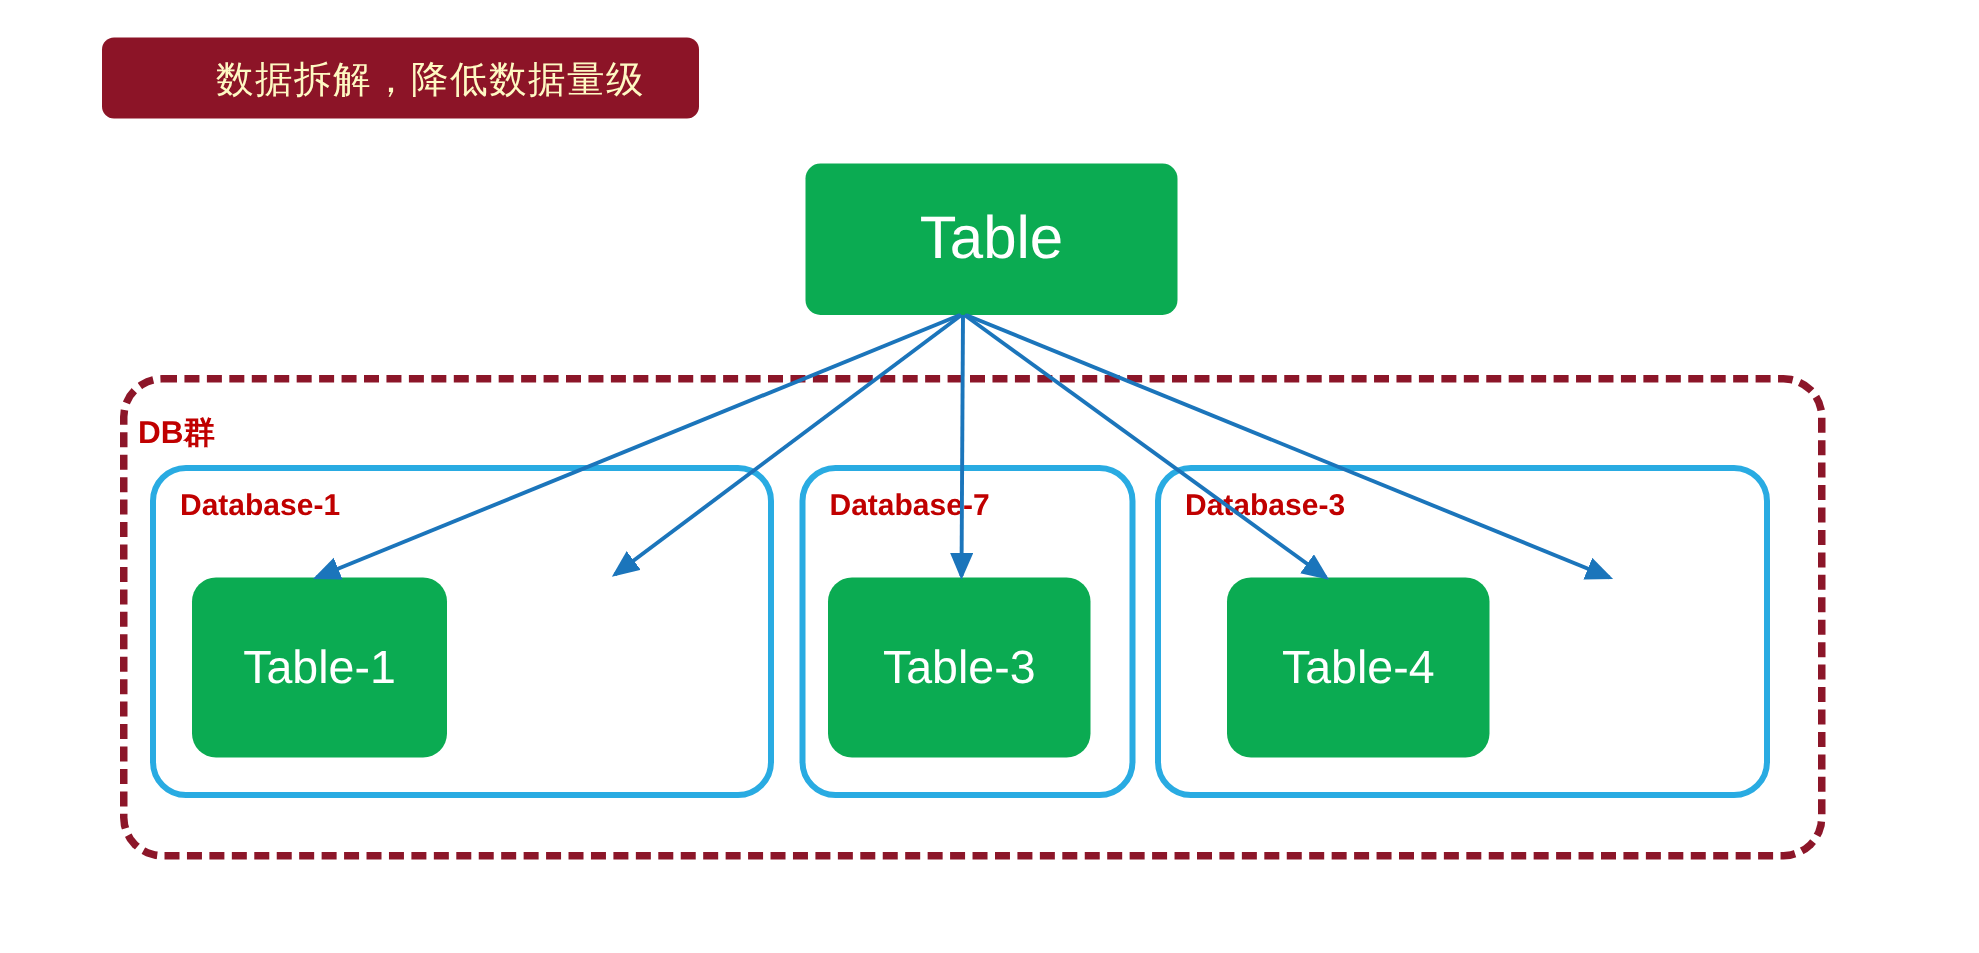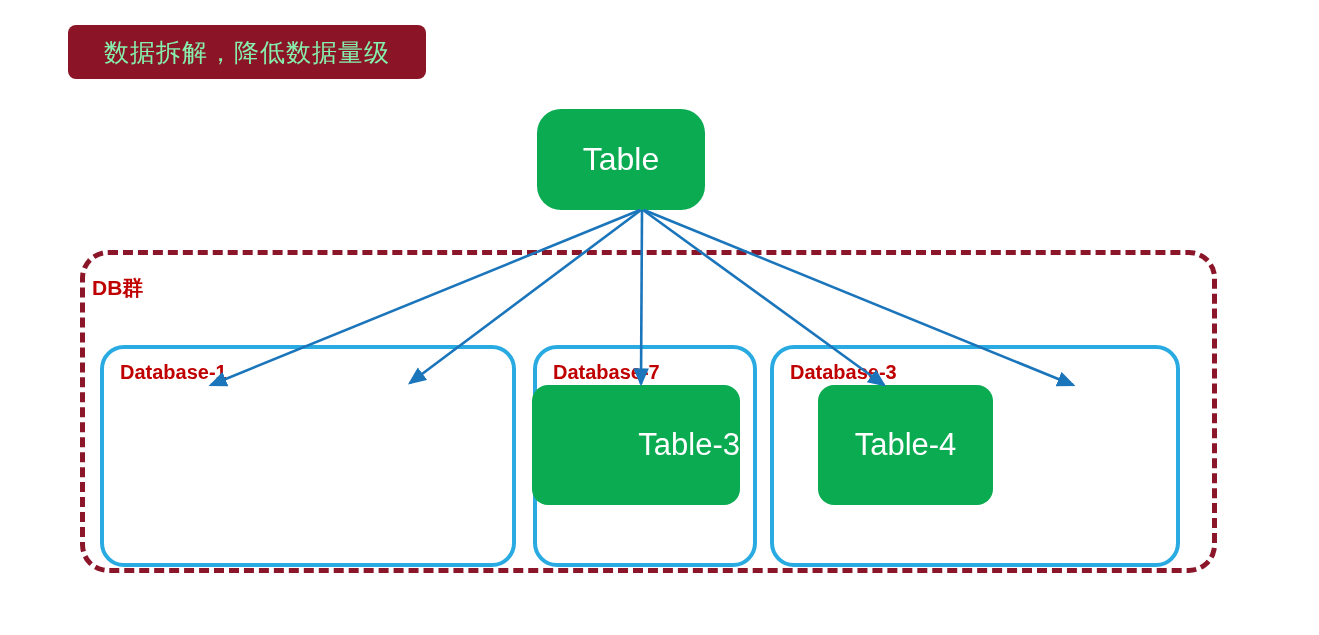--- a/index.html
+++ b/index.html
@@ -7,64 +7,64 @@
     position:relative;
     width:1319px;height:635px;
     background:#ffffff;
     font-family:"Liberation Sans", sans-serif;
     overflow:hidden;
   }
   .banner{
     position:absolute;left:68px;top:25px;width:358px;height:54px;
     background:var(--banner_bg,#8C1427);
     border-radius:8px;
-    color:#86efac;
+    color:#fef9c3;
     font-family:"Liberation Serif", serif;
     font-size:25px;
     display:flex;align-items:center;justify-content:center;
     letter-spacing:1px;
+    padding-left:40px;
   }
   .node{
     position:absolute;
     background:var(--node_green,#0BAB52);
     color:#ffffff;
     display:flex;align-items:center;justify-content:center;
   }
   .root-node{
-    left:537px;top:109px;width:168px;height:101px;
-    border-radius:24px;
-    font-size:32px;
+    left:537px;top:109px;width:248px;height:101px;
+    border-radius:10px;
+    font-size:40px;
   }
   .leaf-node{
     top:385px;height:120px;
     border-radius:16px;
     font-size:31px;
   }
   #t1{left:128px;width:170px;}
   #t2{left:320px;width:176px;}
-  #t3{left:532px;width:208px;justify-content:flex-end;}
+  #t3{left:552px;width:175px;}
   #t4{left:802px;width:175px;margin-left:16px;}
   #t5{left:988px;width:175px;}
 
   .db-group{
     position:absolute;left:80px;top:250px;width:1127px;height:313px;
     border:5px dashed var(--group_border,#8C1629);
     border-radius:28px;
   }
   .db-group-label{
     position:absolute;left:92px;top:274px;
     color:var(--label_red,#C00000);
     font-weight:bold;font-size:21px;
   }
   .database{
     position:absolute;top:310px;height:222px;
     border:4px solid var(--database_border,#29ABE2);
     border-radius:24px;
     box-sizing:border-box;
-    margin-top:35px;
   }
   #db1{left:100px;width:416px;}
   #db2{left:533px;width:224px;}
   #db3{left:770px;width:410px;}
   .database-label{
     position:absolute;left:16px;top:12px;
     color:var(--label_red,#C00000);
     font-weight:bold;font-size:20px;
     white-space:nowrap;
   }
@@ -98,20 +98,23 @@
   <div class="database" id="db1">
     <div class="database-label">Database-1</div>
   </div>
   <div class="database" id="db2">
     <div class="database-label">Database-7</div>
   </div>
   <div class="database" id="db3">
     <div class="database-label">Database-3</div>
   </div>
 
+  <div class="node leaf-node" id="t1">
+    <span>Table-1</span>
+  </div>
   <div class="node leaf-node" id="t3">
     <span>Table-3</span>
   </div>
   <div class="node leaf-node" id="t4">
     <span>Table-4</span>
   </div>
 
   <svg id="arrow-layer" viewBox="0 0 1319 635">
     <defs>
       <marker id="arrowhead" markerWidth="8" markerHeight="8" refX="6" refY="3" orient="auto" markerUnits="strokeWidth">

